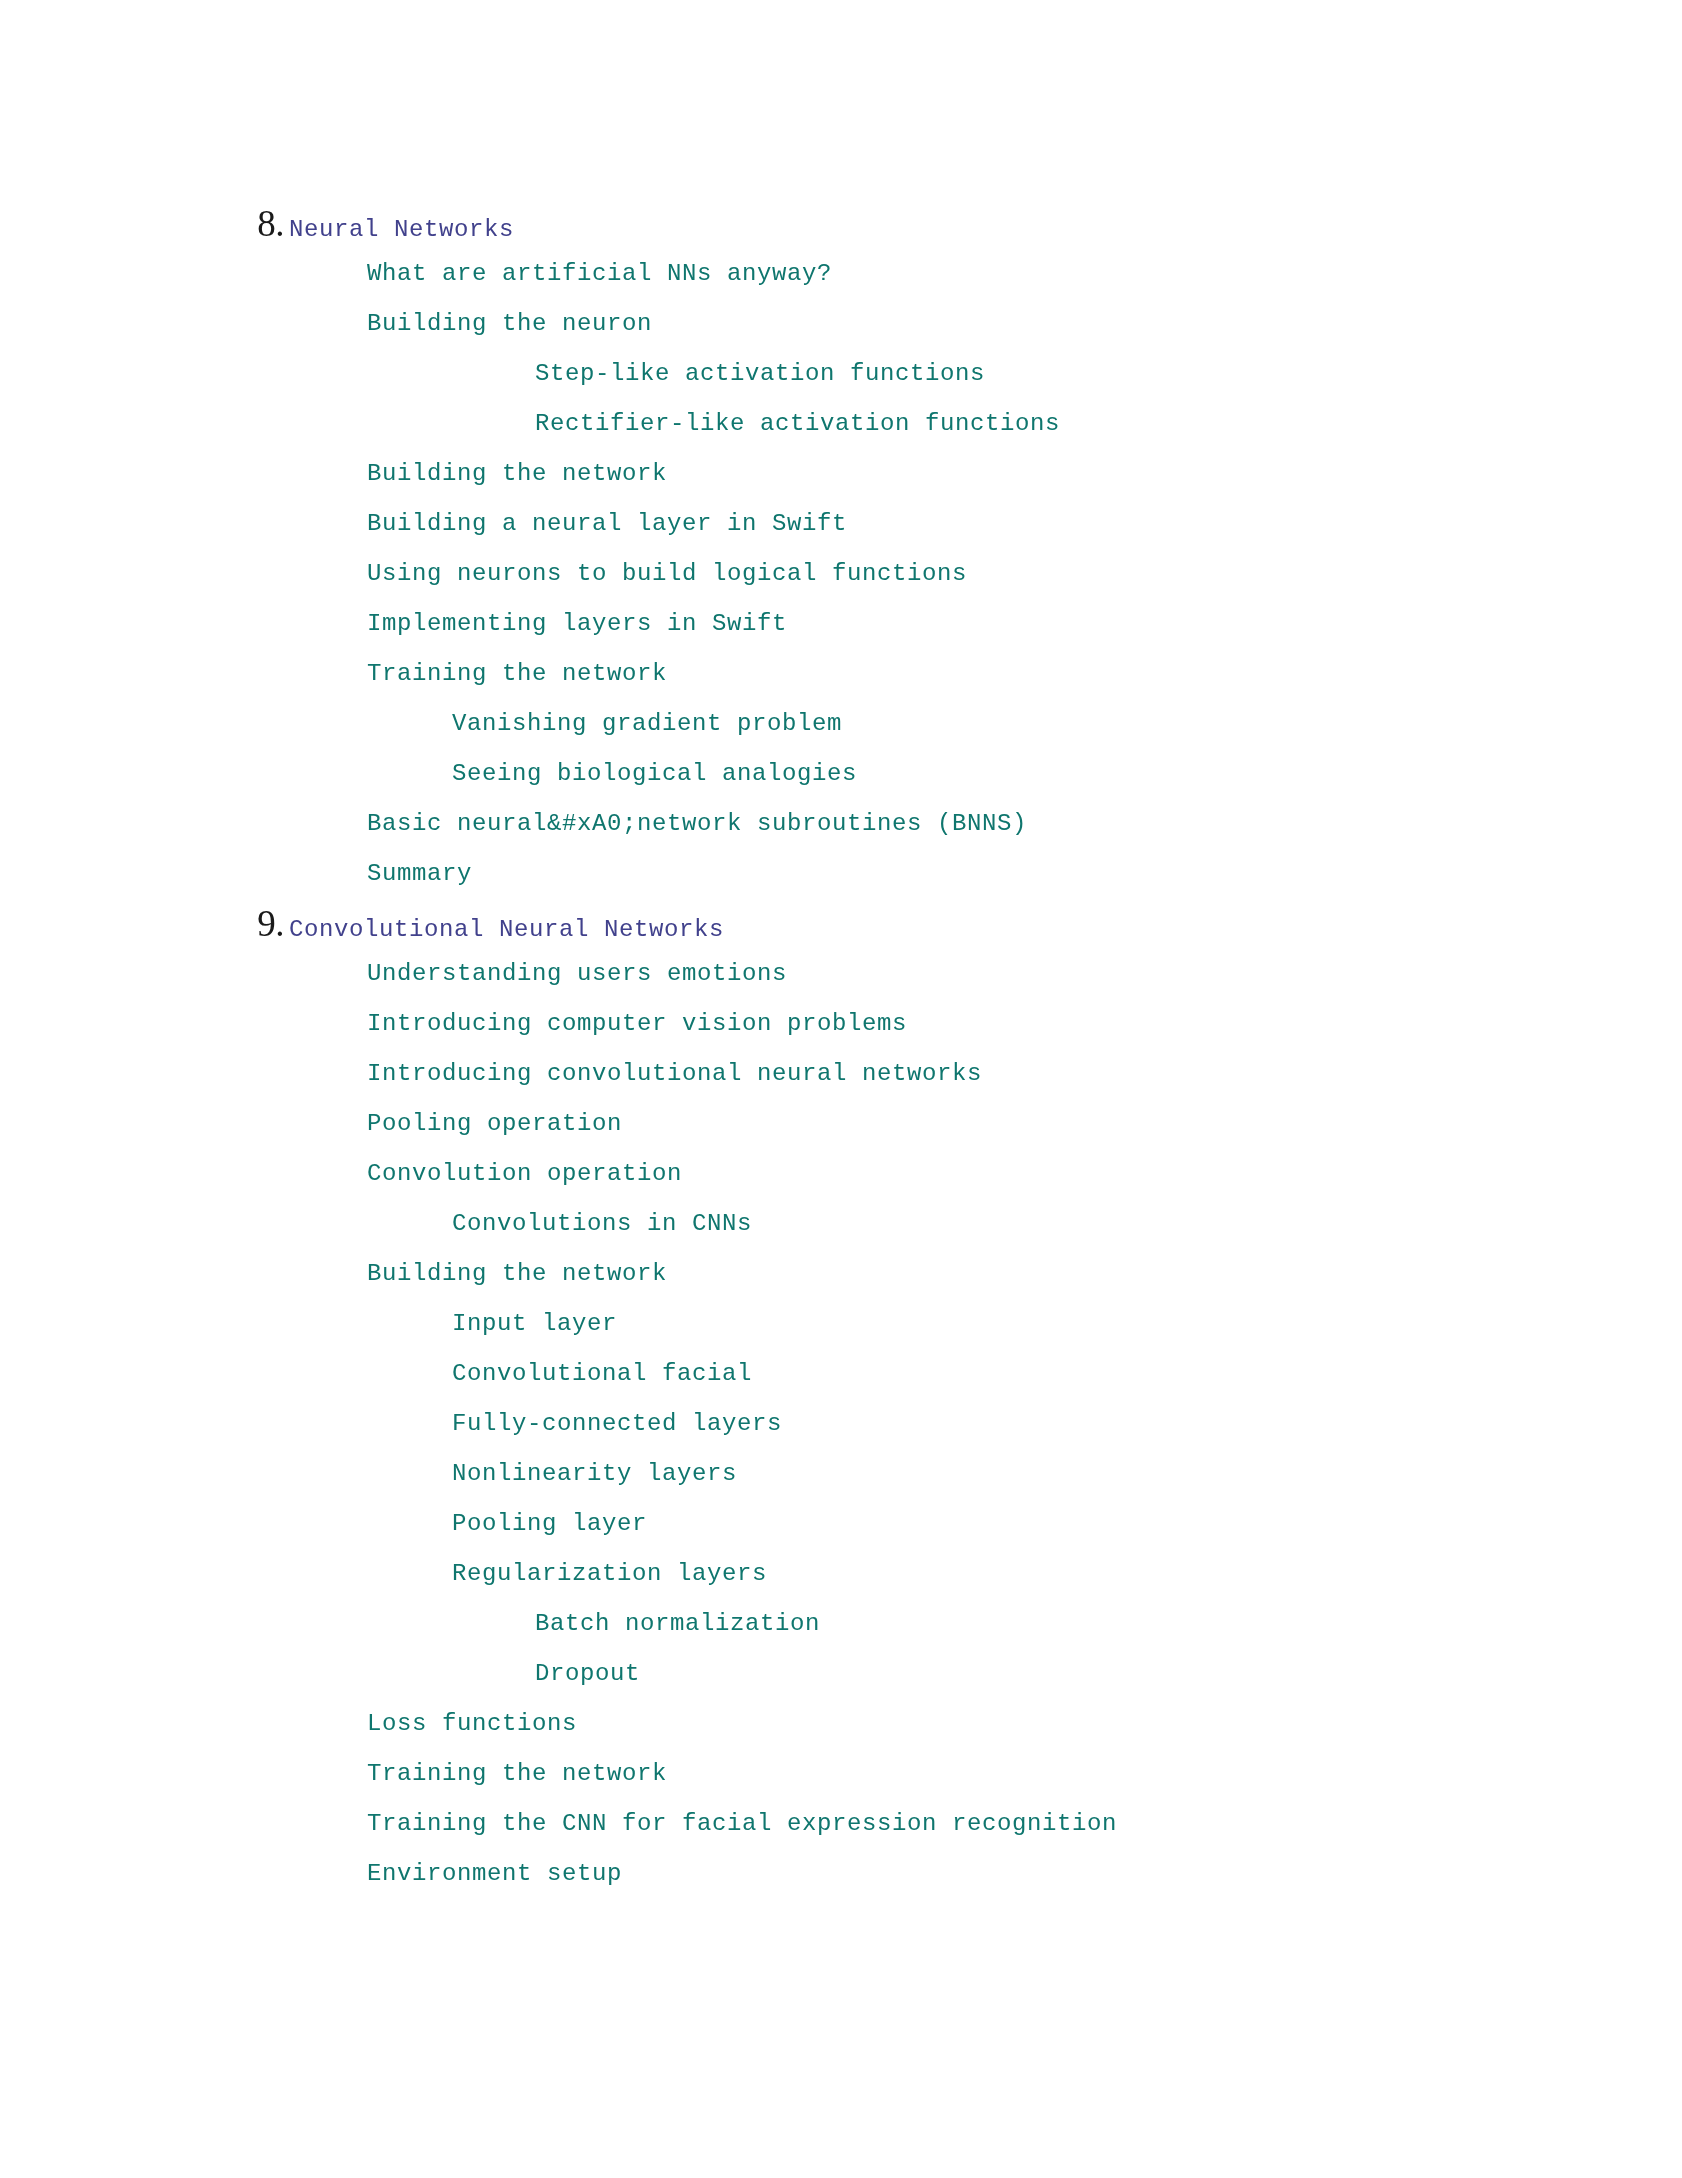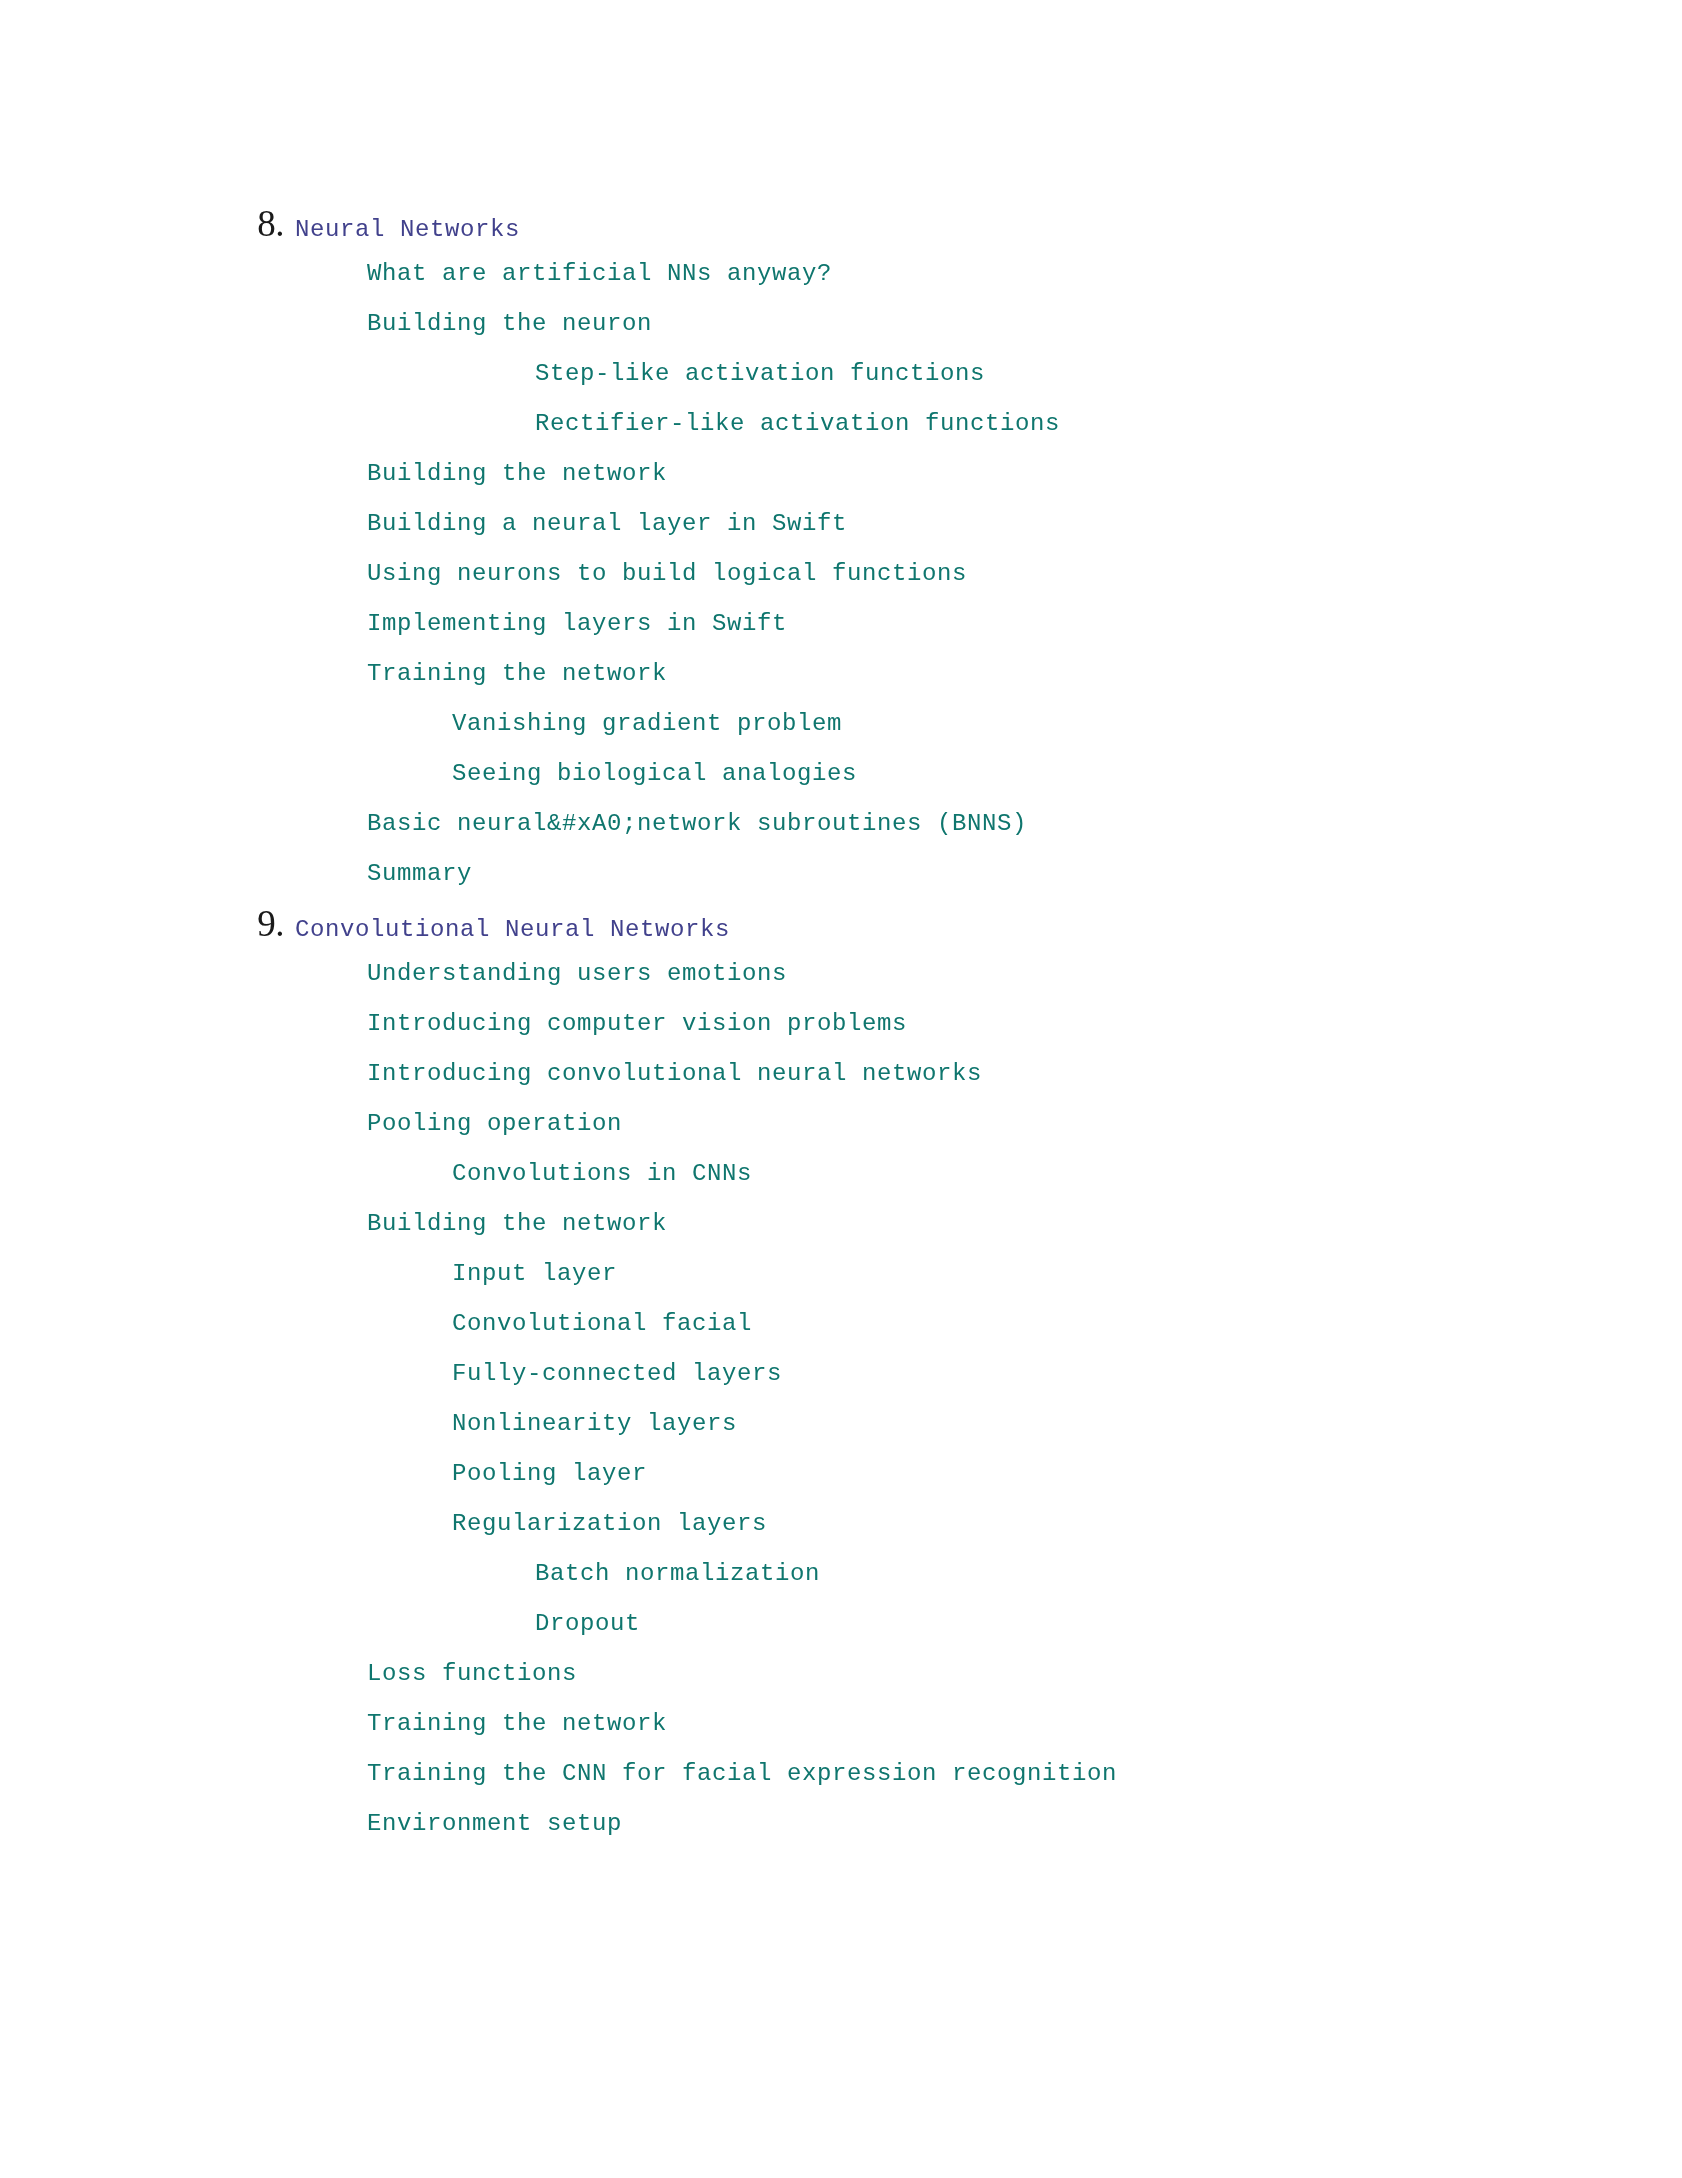--- a/index.html
+++ b/index.html
@@ -40,21 +40,21 @@
     width: 34px;
     text-align: right;
     margin-left: 250px;
     letter-spacing: -0.5px;
   }
   .chapter-title {
     font-family: "Liberation Mono", "DejaVu Sans Mono", monospace;
     font-size: 24px;
     line-height: 50px;
     color: #41418c;
-    margin-left: 11px;
+    margin-left: 5px;
     letter-spacing: 0.6px;
   }
 
   
   .entry {
     height: 50px;
     line-height: 50px;
     font-family: "Liberation Mono", "DejaVu Sans Mono", monospace;
     font-size: 24px;
     color: #0f766e;
@@ -85,20 +85,21 @@
     <div class="entry lvl1">Training the network</div>
     <div class="entry lvl2">Vanishing gradient problem</div>
     <div class="entry lvl2">Seeing biological analogies</div>
     <div class="entry lvl1">Basic neural&amp;#xA0;network subroutines (BNNS)</div>
     <div class="entry lvl1">Summary</div>
     <div class="chapter"><span class="chapter-number">9.</span><span class="chapter-title">Convolutional Neural Networks</span></div>
     <div class="entry lvl1">Understanding users emotions</div>
     <div class="entry lvl1">Introducing computer vision problems</div>
     <div class="entry lvl1">Introducing convolutional neural networks</div>
     <div class="entry lvl1">Pooling operation</div>
+    <div class="entry lvl1">Convolution operation</div>
     <div class="entry lvl2">Convolutions in CNNs</div>
     <div class="entry lvl1">Building the network</div>
     <div class="entry lvl2">Input layer</div>
     <div class="entry lvl2">Convolutional facial</div>
     <div class="entry lvl2">Fully-connected layers</div>
     <div class="entry lvl2">Nonlinearity layers</div>
     <div class="entry lvl2">Pooling layer</div>
     <div class="entry lvl2">Regularization layers</div>
     <div class="entry lvl3">Batch normalization</div>
     <div class="entry lvl3">Dropout</div>

